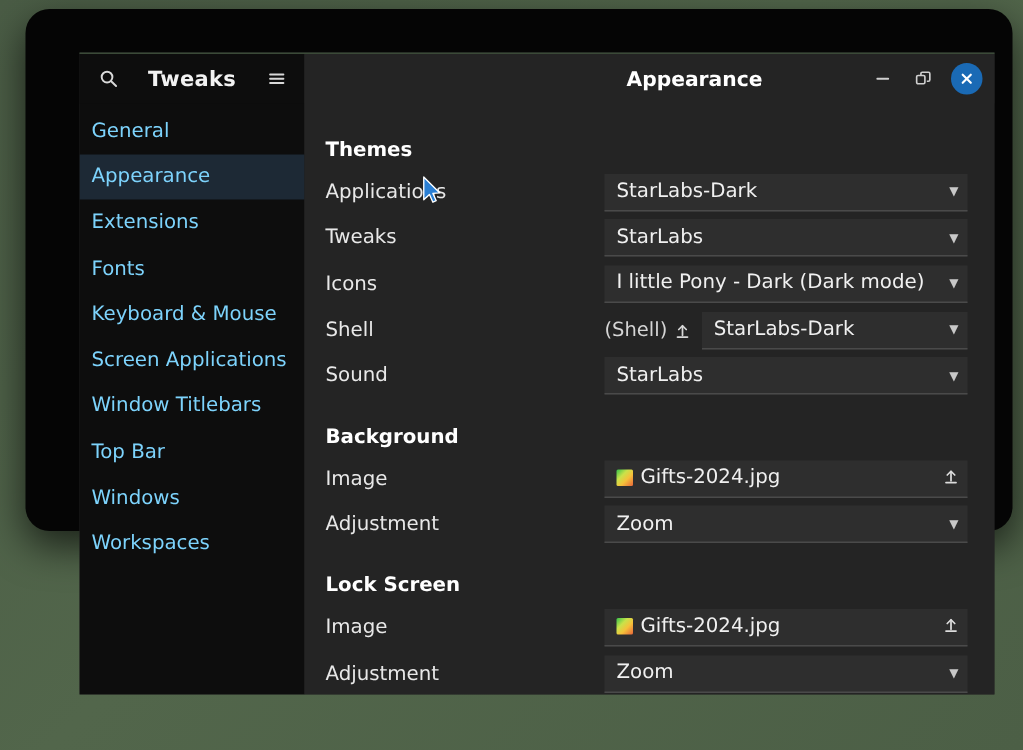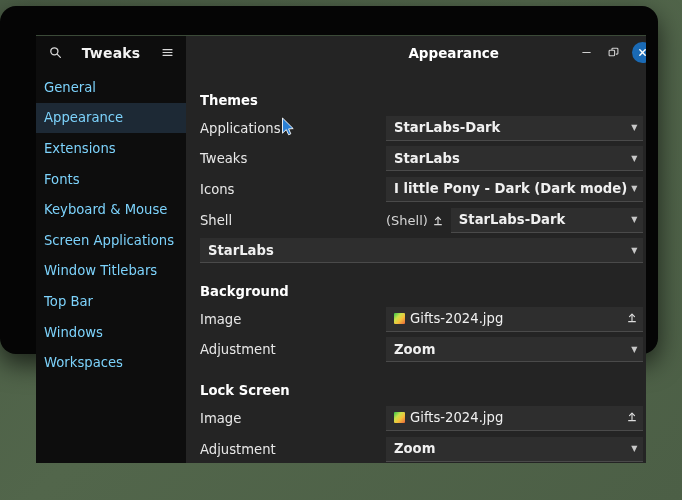--- a/index.html
+++ b/index.html
@@ -18,21 +18,21 @@
   #desktop {
     position: absolute;
     left: 0; top: 0;
     width: 682px; height: 500px;
     background: linear-gradient(135deg, #4a5c45 0%, #52664b 45%, #4c5f46 100%);
   }
 
   
   #window-frame {
     position: absolute;
-    left: 0; top: 6px;
+    left: 17px; top: 6px;
     width: 658px; height: 348px;
     background: #050505;
     border-radius: 16px;
     box-shadow: 0 10px 26px rgba(0,0,0,0.65);
   }
 
   
   #window {
     position: absolute;
     left: 36px; top: 29px;
@@ -186,21 +186,20 @@
     height: 25px;
     background: #2e2e2e;
     border-bottom: 1px solid #4a4a4a;
     display: flex;
     align-items: center;
     padding: 0 6px 0 8px;
     color: #f0f0f0;
     font-size: 13.2px;
     cursor: default;
     box-sizing: border-box;
-    font-weight: bold;
   }
   .combo .val {
     flex: 1;
     overflow: hidden;
     white-space: nowrap;
   }
   .caret {
     color: #c8c8c8;
     font-size: 8px;
     margin-left: 4px;
@@ -365,20 +364,21 @@
               </svg>
             </span>
           </div>
           <div class="combo">
             <span class="val">StarLabs-Dark</span>
             <span class="caret">▼</span>
           </div>
         </div>
 
         <div class="row">
+          <div class="row-label">Sound</div>
           <div class="combo">
             <span class="val">StarLabs</span>
             <span class="caret">▼</span>
           </div>
         </div>
 
         <div class="group-title">Background</div>
 
         <div class="row">
           <div class="row-label">Image</div>

